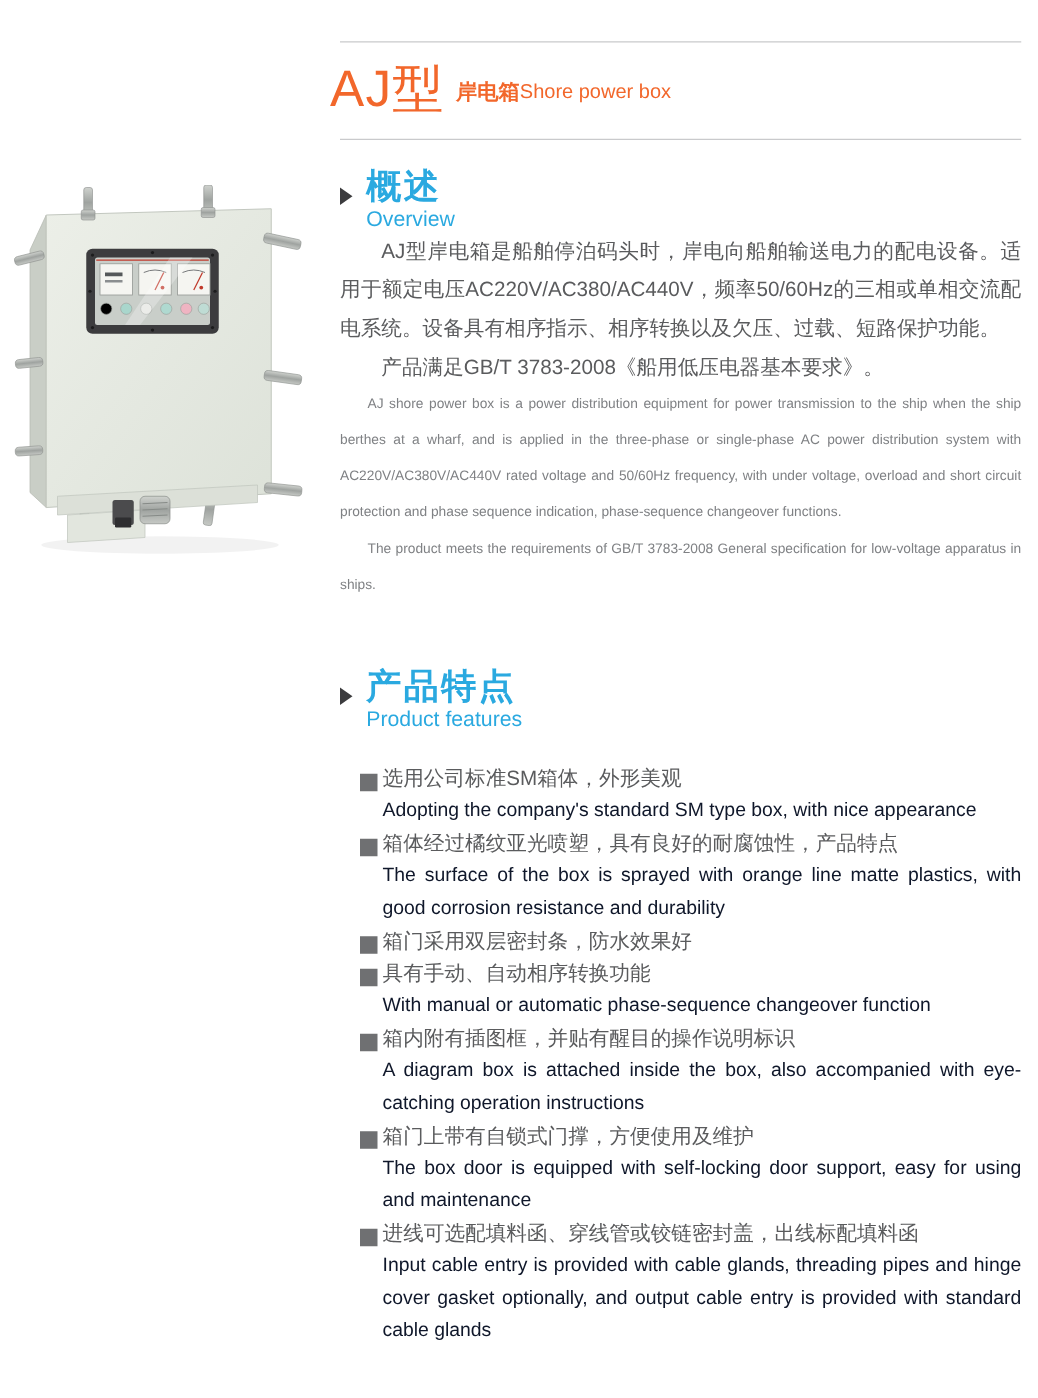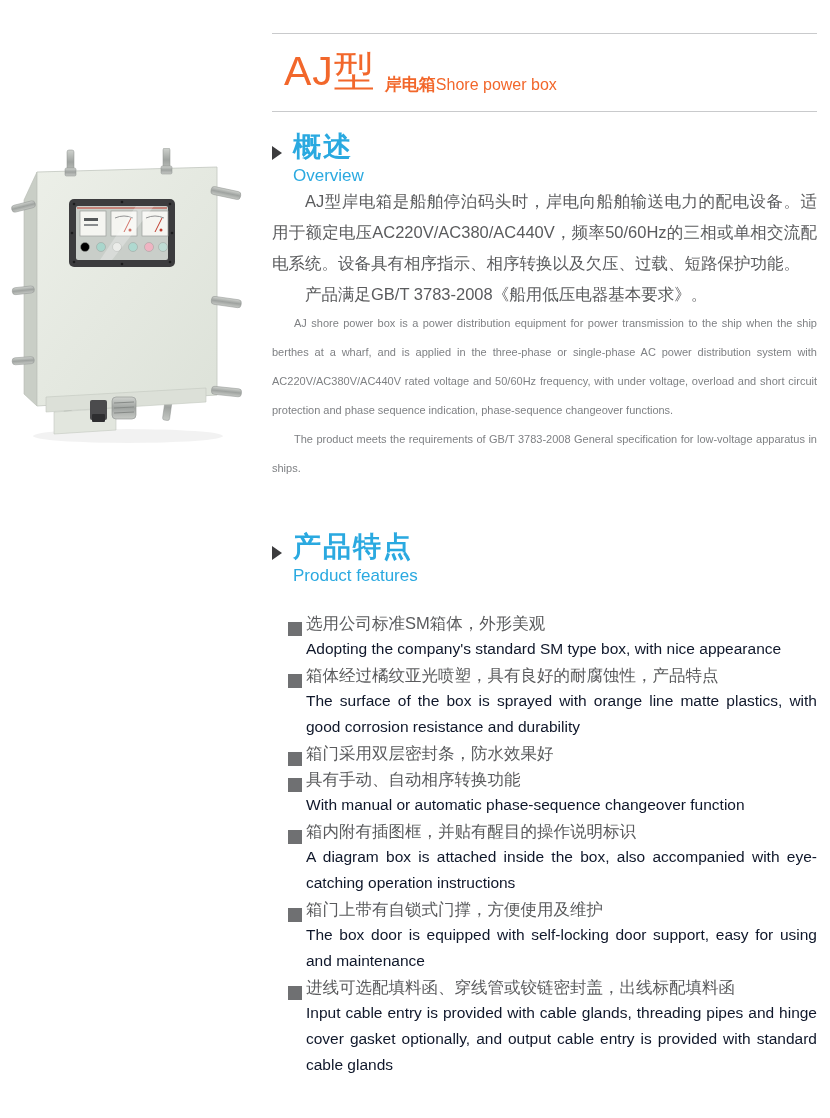--- a/index.html
+++ b/index.html
@@ -5,45 +5,45 @@
   html,body{margin:0;padding:0;background:#ffffff;}
   .page{
     position:relative;width:830px;height:1118px;background:#ffffff;overflow:hidden;
     font-family:"Liberation Sans","DejaVu Sans",sans-serif;
   }
   .rule{position:absolute;left:272px;width:545px;height:1px;background:#c9cacc;}
   .rule-top{top:33px;}
   .rule-bottom{top:111px;}
 
   
-  .title-block{position:absolute;left:284px;top:48px;display:flex;align-items:flex-end;color:#f2672b;}
+  .title-block{position:absolute;left:264px;top:48px;display:flex;align-items:center;color:#f2672b;}
   .title-main{font-size:41px;line-height:46px;letter-spacing:1px;font-weight:400;}
   .title-sub{display:flex;flex-direction:row;margin-left:9px;padding-top:5px;}
   .title-sub-cn{font-size:17px;font-weight:bold;line-height:19px;}
   .title-sub-en{font-size:16px;line-height:19px;}
 
   
   .sec-head{position:absolute;left:272px;}
-  .sec-row{display:flex;align-items:center;font-family:Liberation Mono, monospace;}
+  .sec-row{display:flex;align-items:flex-end;}
   .tri{width:0;height:0;border-left:10px solid #3c3c3e;border-top:7px solid transparent;
        border-bottom:7px solid transparent;margin-top:8px;}
   .sec-cn{font-size:28px;line-height:30px;font-weight:bold;color:#2aa9e0;margin-left:11px;letter-spacing:2px;}
   .sec-en{font-size:17px;line-height:20px;color:#2aa9e0;margin-left:21px;margin-top:2px;}
 
   
   .cn-para{position:absolute;left:272px;width:545px;font-size:16.5px;line-height:31px;
            color:#5a5b5d;text-align:justify;}
   .cn-para p{margin:0;text-indent:2em;}
   .en-para{position:absolute;left:272px;width:545px;font-size:11px;line-height:29px;
            color:#7f8184;text-align:justify;}
   .en-para p{margin:0;text-indent:2em;}
 
   
   .features-list{position:absolute;left:272px;top:610px;width:545px;}
-  .feat-cn{display:flex;align-items:flex-end;font-size:16.5px;line-height:26px;color:#5a5b5d;}
+  .feat-cn{display:flex;align-items:center;font-size:16.5px;line-height:26px;color:#5a5b5d;}
   .sq{flex:0 0 auto;width:14px;height:14px;background:#6f7072;margin:6px 4px 0 16px;}
   .feat-en{margin-left:34px;font-size:15.5px;line-height:26px;color:#0f172a;text-align:justify;}
 
   
   .photo{position:absolute;left:8px;top:148px;width:240px;height:300px;}
 </style>
 </head>
 <body>
 
 <div class="page">

